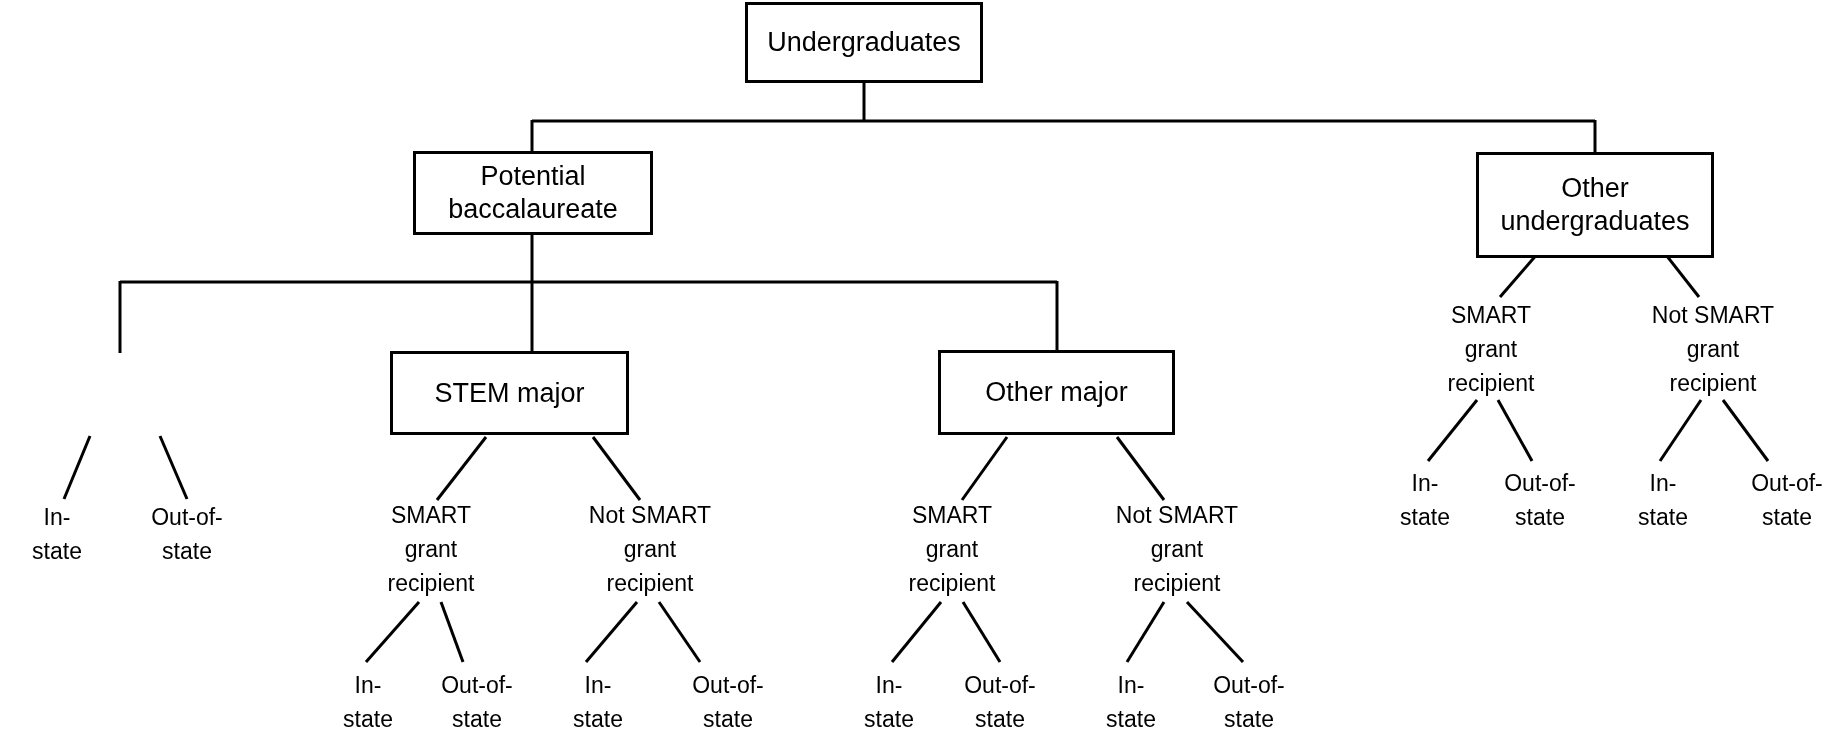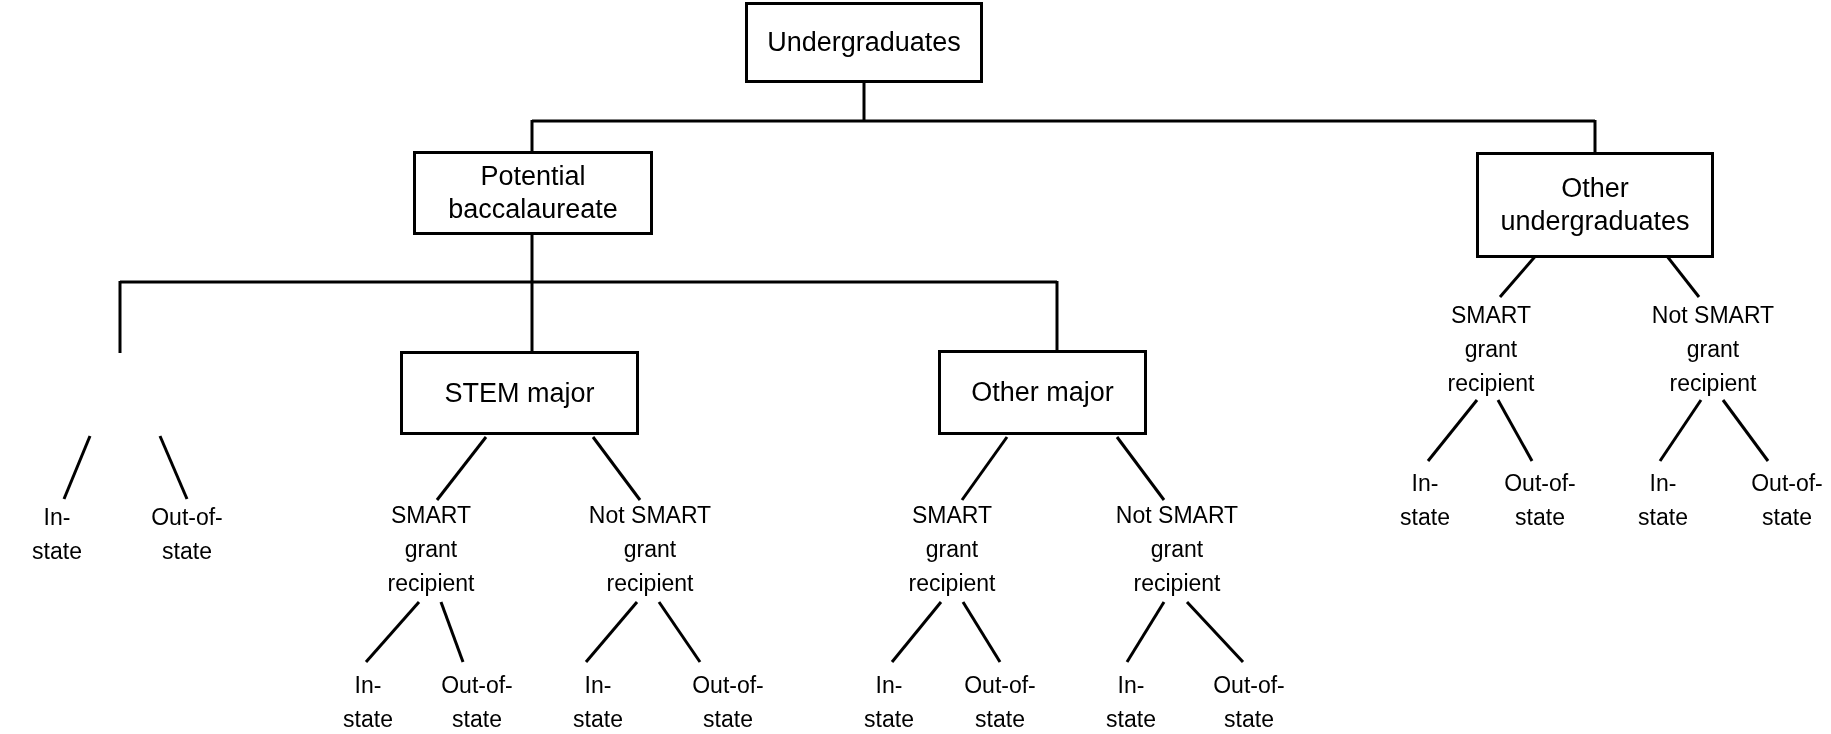--- a/index.html
+++ b/index.html
@@ -99,25 +99,25 @@
   </div>
 
   <div class="box" style="left:1476px; top:152px; width:238px; height:106px;">
     <span>
       <span>Other</span><br>
       <span>undergraduates</span>
     </span>
   </div>
 
 
-  <div class="box" style="left:400px; top:351px; width:239px; height:84px;">
+  <div class="box" style="left:390px; top:351px; width:239px; height:84px;">
     <span>STEM major</span>
   </div>
 
-  <div class="box" style="left:938px; top:350px; width:209px; height:85px;">
+  <div class="box" style="left:938px; top:350px; width:237px; height:85px;">
     <span>Other major</span>
   </div>
 
   <div class="leaf" style="left:431px; top:498px;">
     <div>SMART</div>
     <div>grant</div>
     <div>recipient</div>
   </div>
 
   <div class="leaf" style="left:650px; top:498px;">

